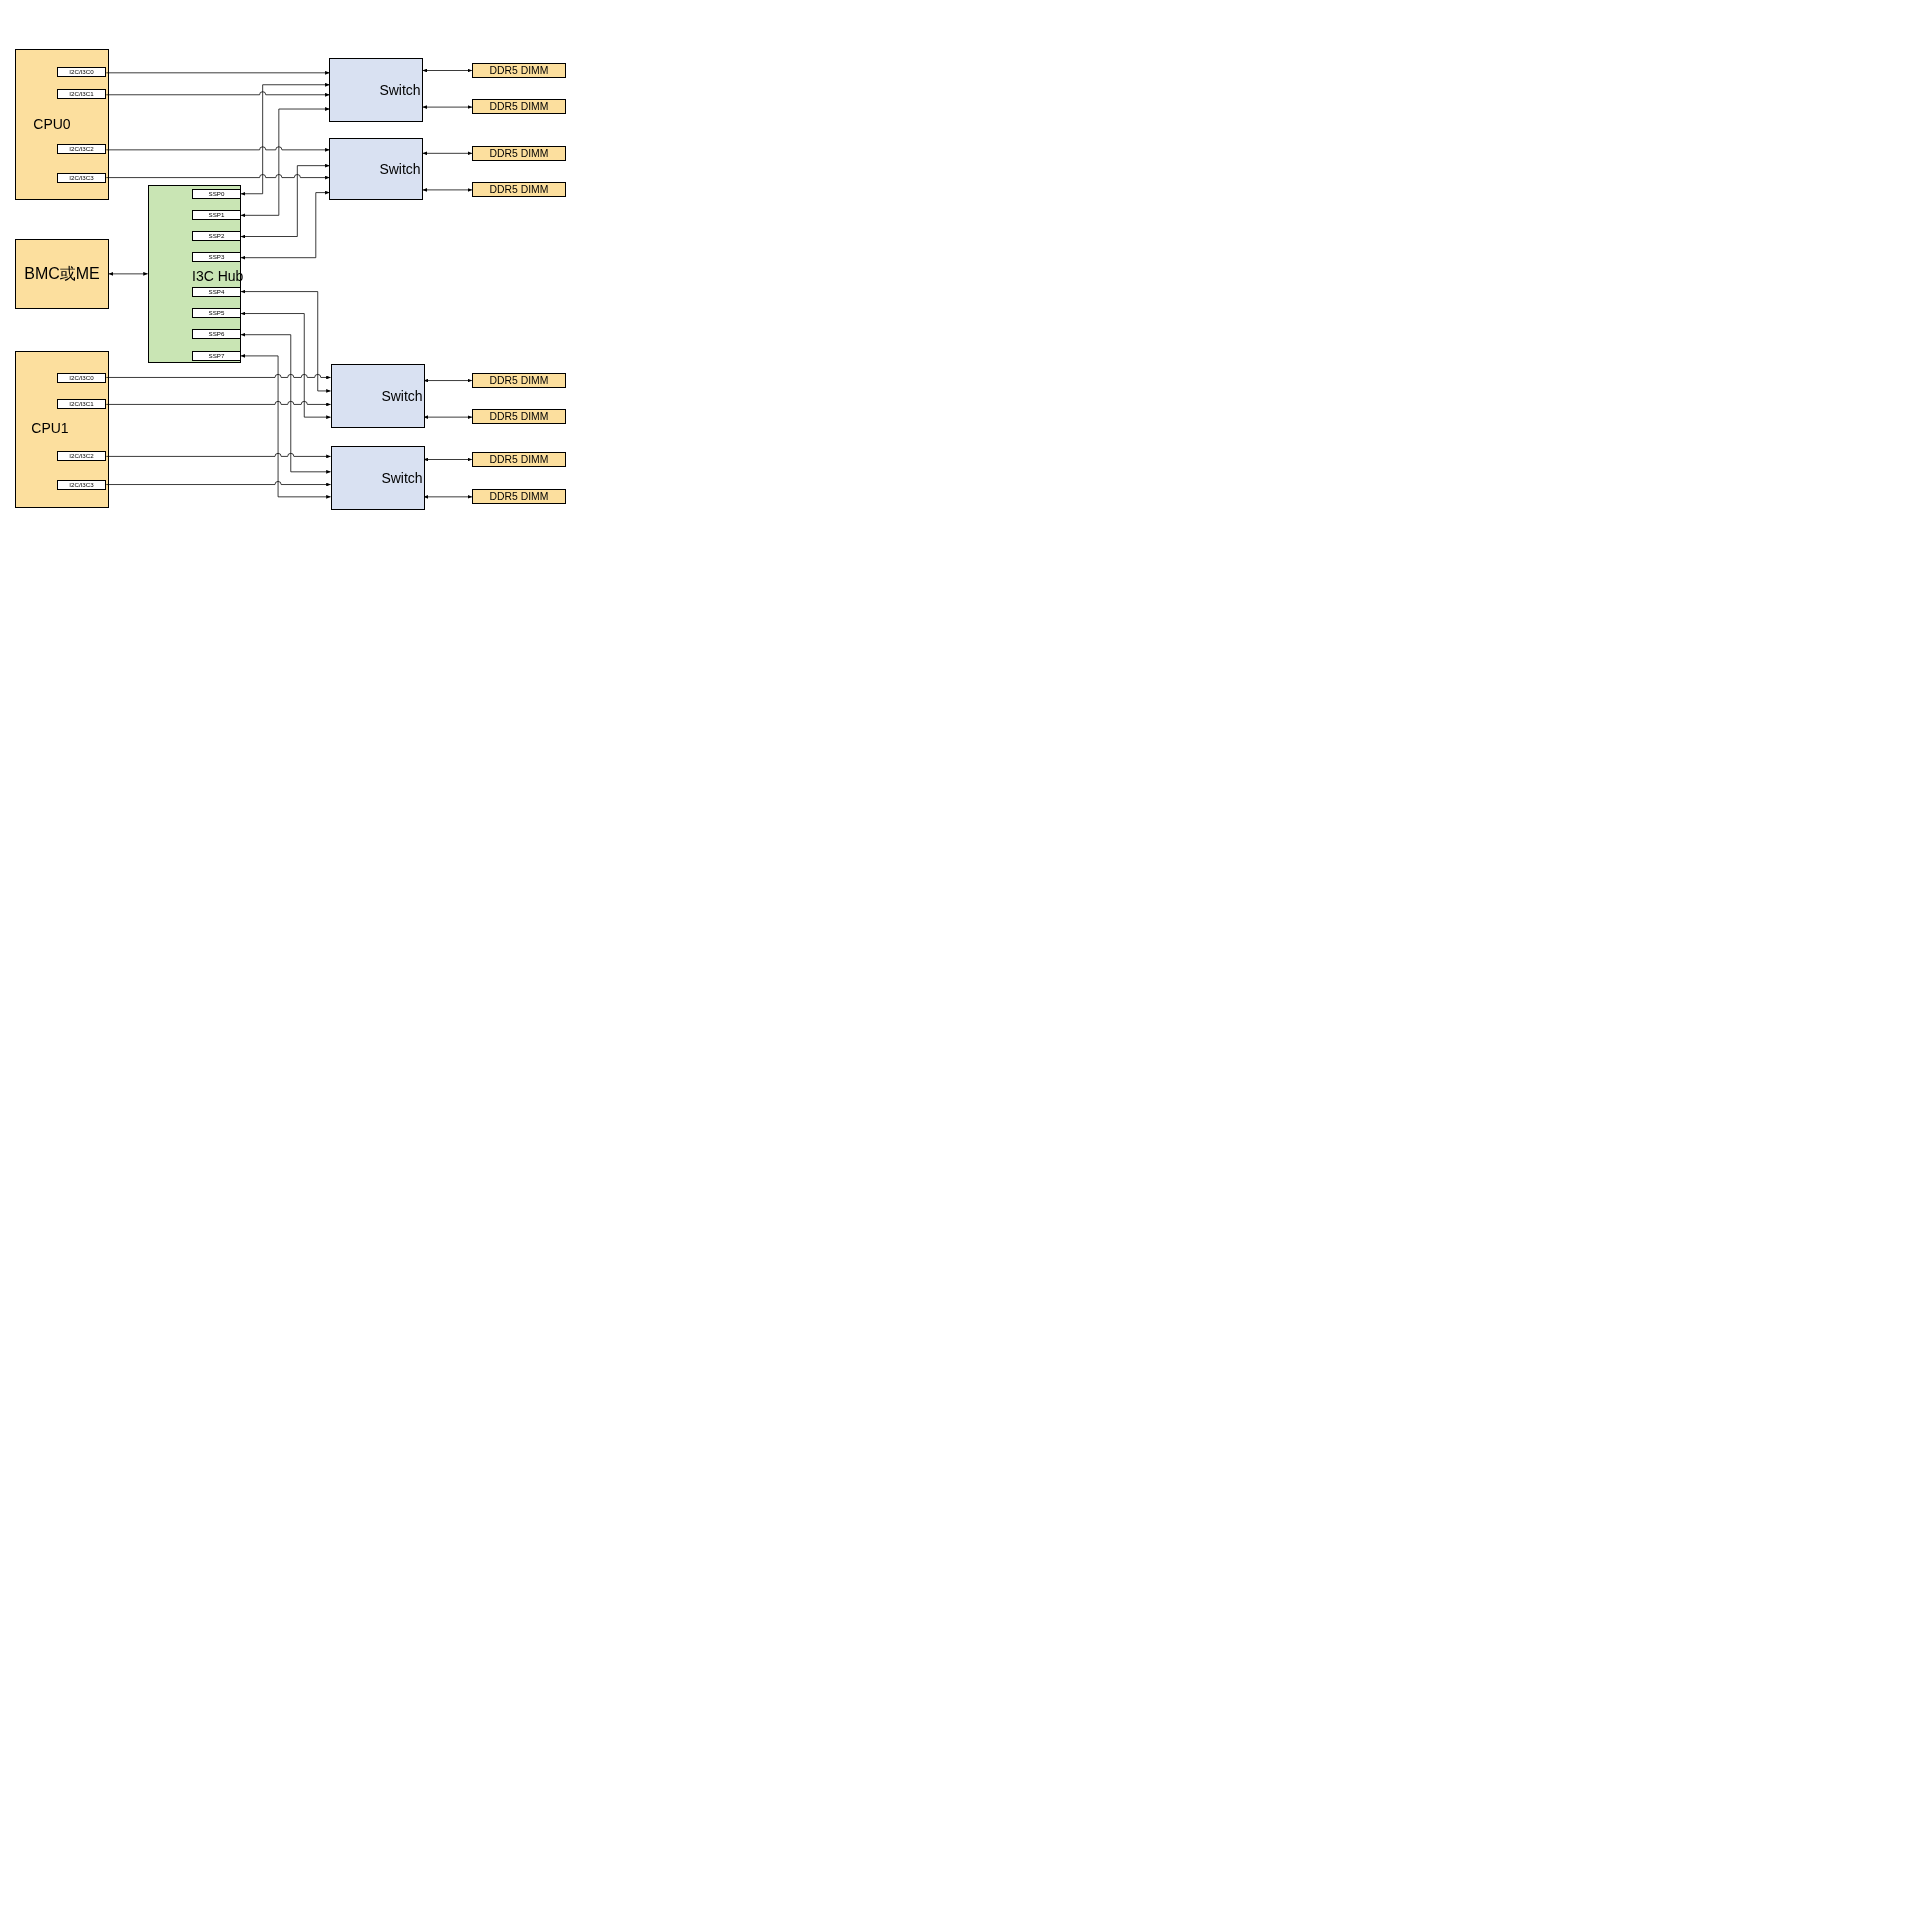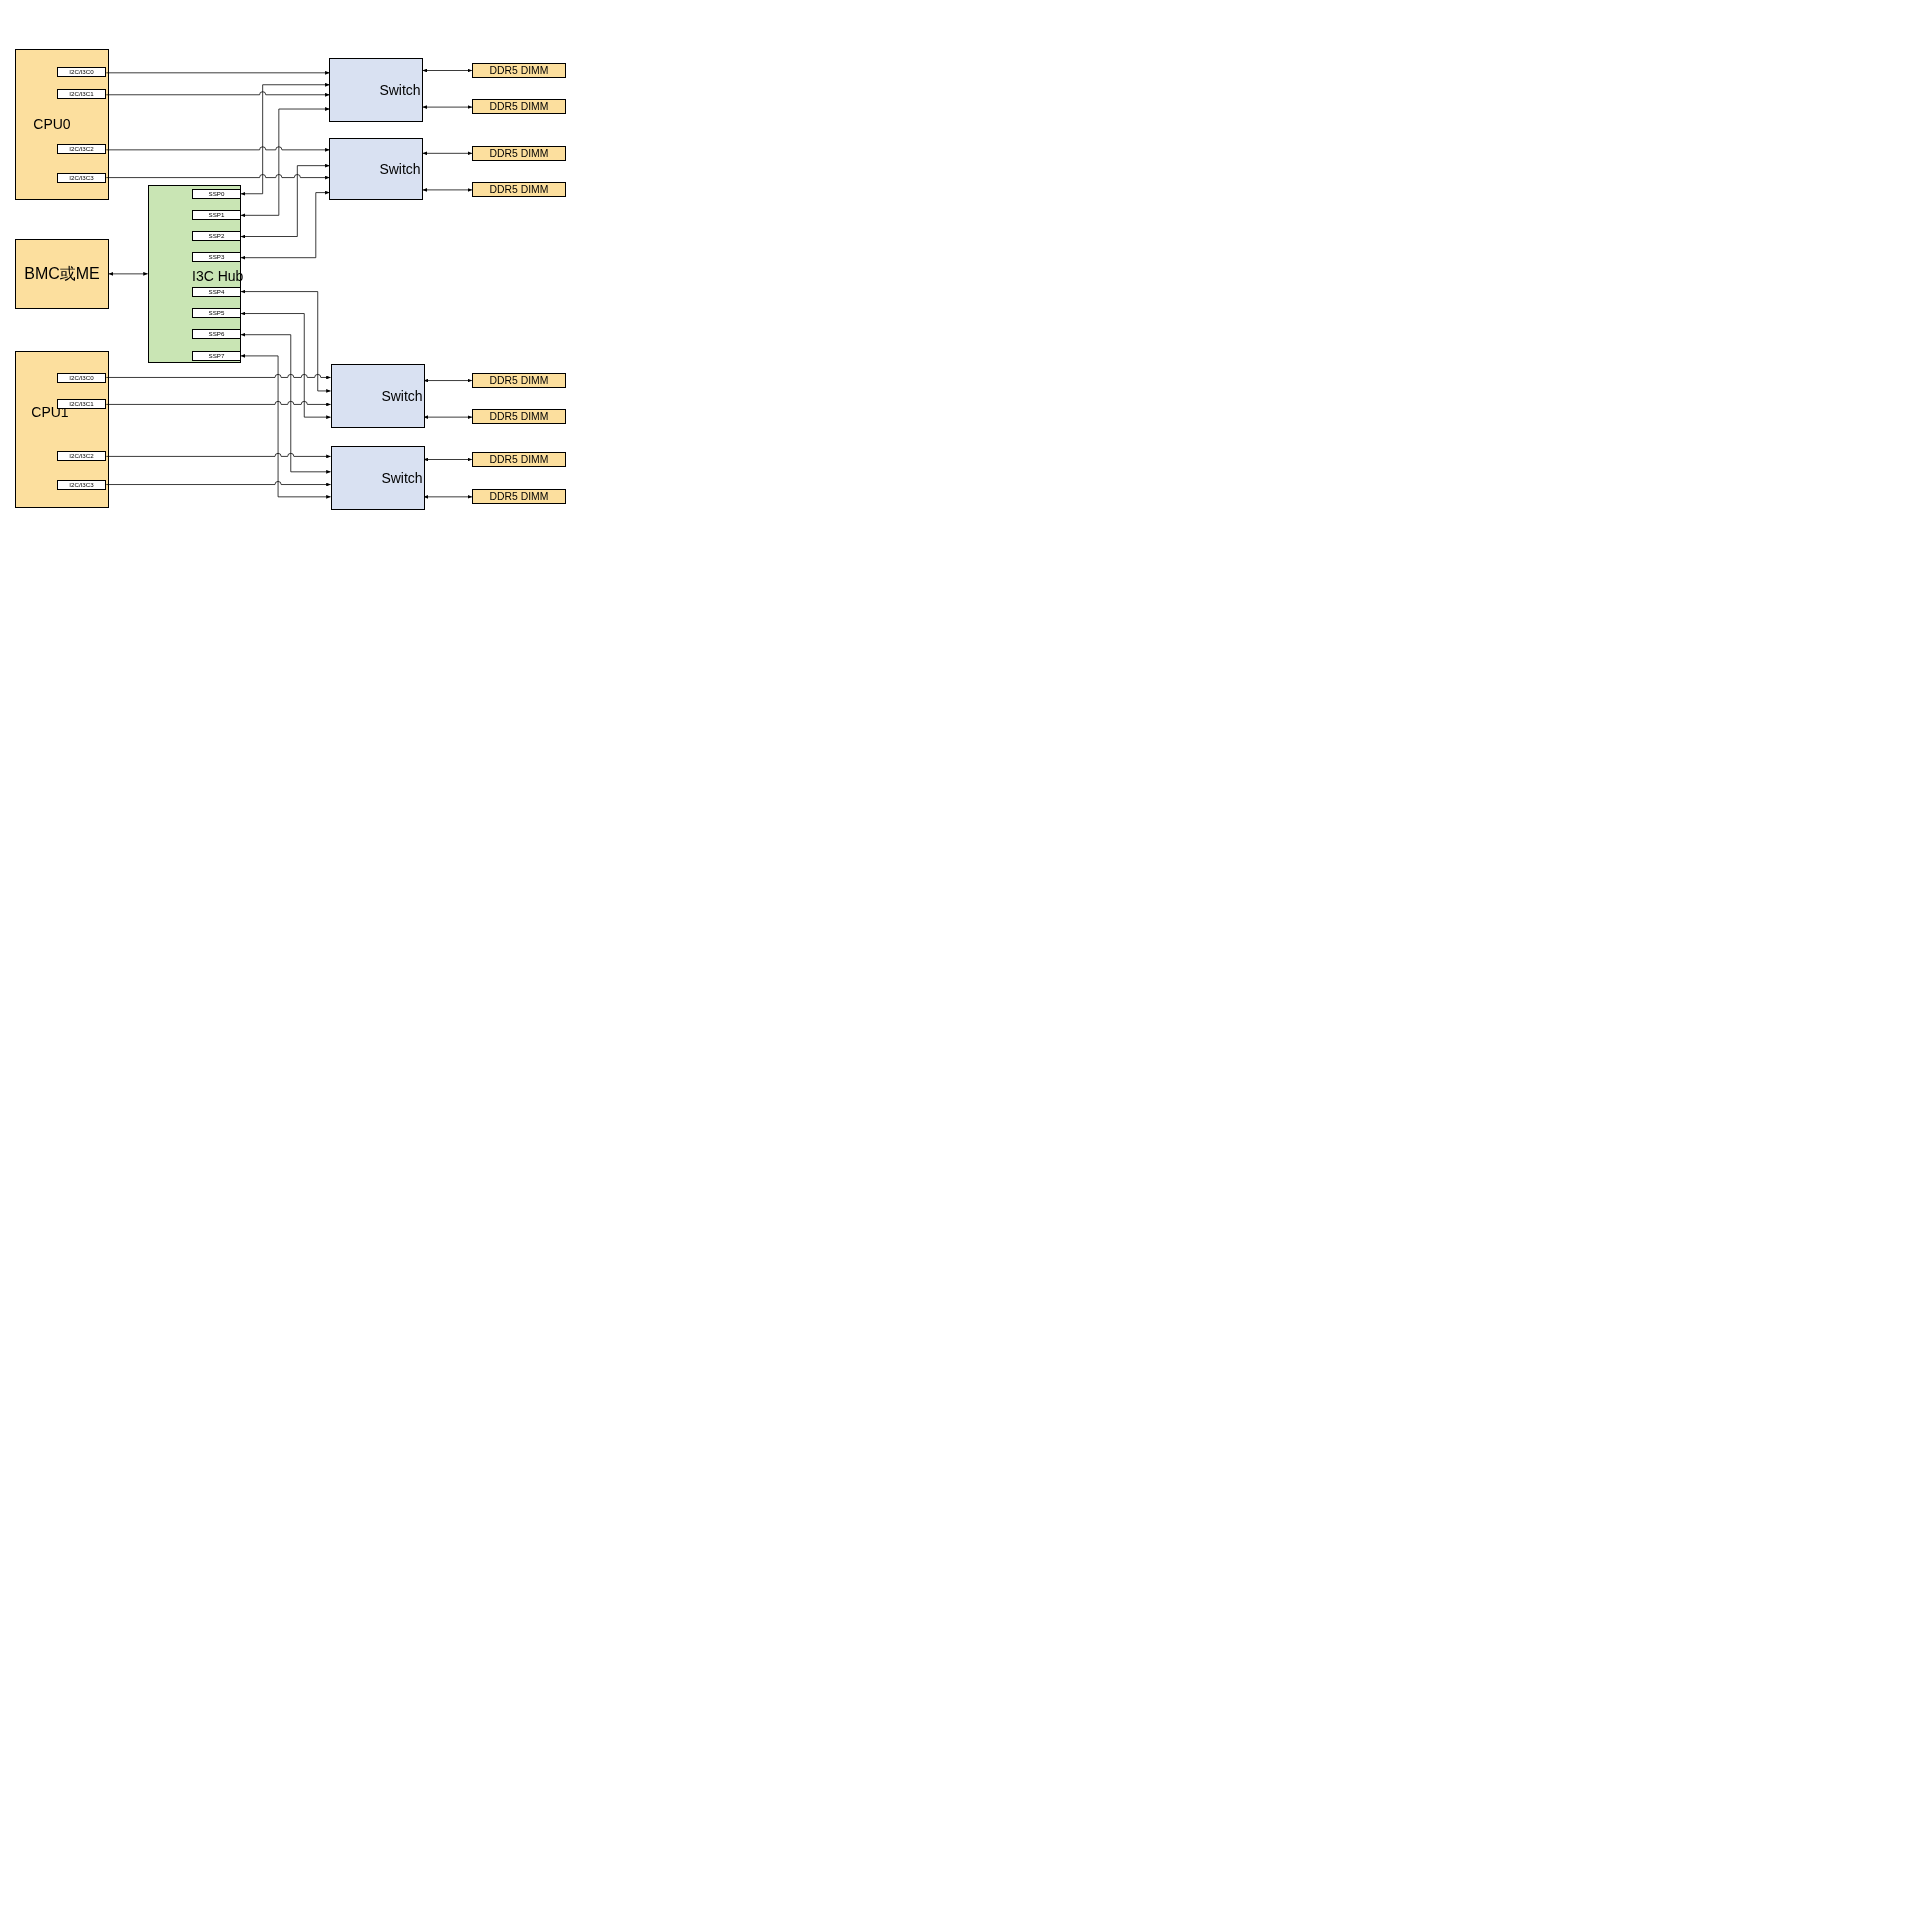--- a/index.html
+++ b/index.html
@@ -31,21 +31,21 @@
   <div class="port" style="left:57px;top:67px;">I2C/I3C0</div>
   <div class="port" style="left:57px;top:89px;">I2C/I3C1</div>
   <div class="port" style="left:57px;top:144px;">I2C/I3C2</div>
   <div class="port" style="left:57px;top:173px;">I2C/I3C3</div>
 
   <div class="box fill-cpu" style="left:15px;top:239px;width:94px;height:70px;">
     <div class="bmc-inner">BMC或ME</div>
   </div>
 
   <div class="box fill-cpu" style="left:15px;top:351px;width:94px;height:157px;"></div>
-  <div class="center-label" style="left:15px;top:404px;width:70px;">CPU1</div>
+  <div class="center-label" style="left:15px;top:420px;width:70px;">CPU1</div>
   <div class="port" style="left:57px;top:373px;">I2C/I3C0</div>
   <div class="port" style="left:57px;top:399px;">I2C/I3C1</div>
   <div class="port" style="left:57px;top:451px;">I2C/I3C2</div>
   <div class="port" style="left:57px;top:480px;">I2C/I3C3</div>
 
   <div class="box fill-hub" style="left:148px;top:185px;width:93px;height:178px;"></div>
   <div class="free-label" style="left:156px;top:268px;margin-left:36px;">I3C Hub</div>
   <div class="port" style="left:192px;top:189px;">SSP0</div>
   <div class="port" style="left:192px;top:210px;">SSP1</div>
   <div class="port" style="left:192px;top:231px;">SSP2</div>

